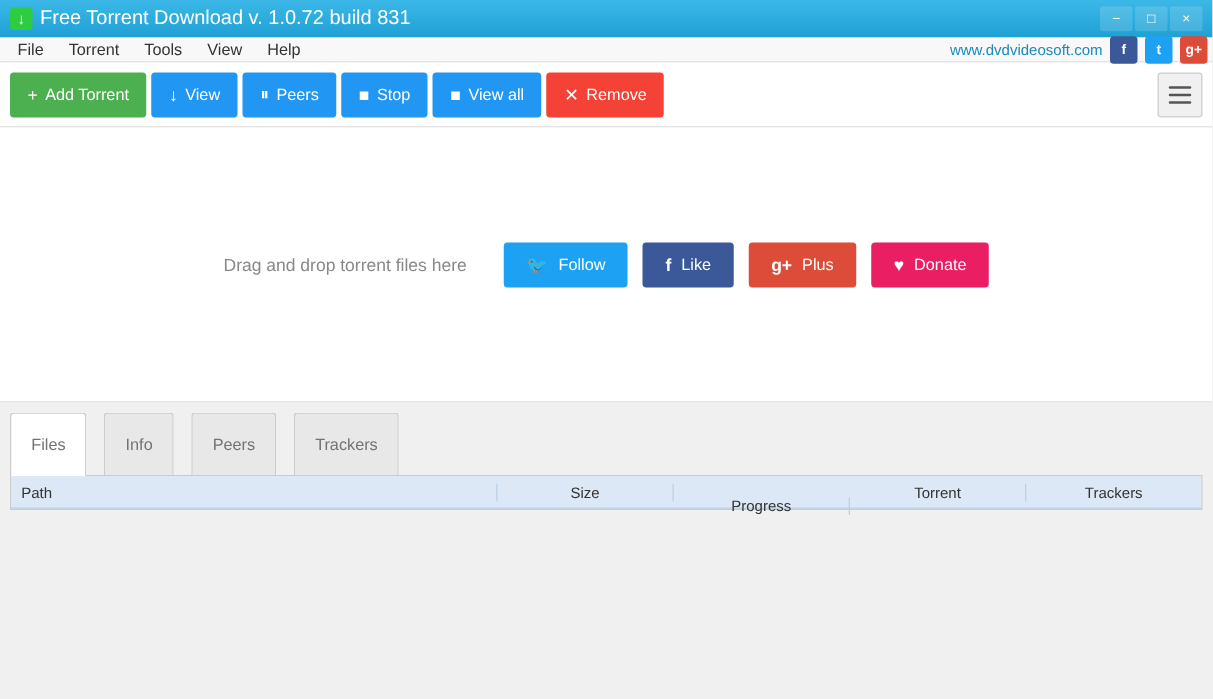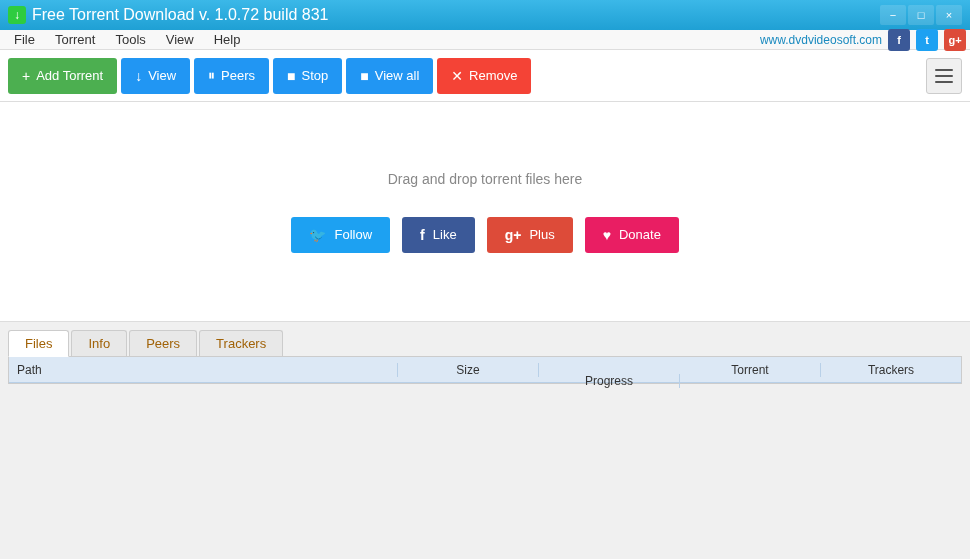--- a/index.html
+++ b/index.html
@@ -153,21 +153,21 @@
     }
     .btn-icon {
       font-size: 14px;
     }
 
     
     .main-content {
       background: white;
       height: 220px;
       display: flex;
-      flex-direction: column;
+      flex-direction: row;
       align-items: center;
       justify-content: center;
       gap: 30px;
       border-bottom: 1px solid #ddd;
     }
     .drag-text {
       color: #888;
       font-size: 14px;
     }
     .social-buttons {
@@ -204,29 +204,29 @@
       display: flex;
       flex-direction: column;
     }
     .tabs {
       display: flex;
       padding: 8px 8px 0;
       gap: 0;
       background: #f0f0f0;
     }
     .tab {
-      padding: 5px 16px;
+      padding: 17px 16px;
       border: 1px solid #ccc;
       border-bottom: none;
       cursor: pointer;
       font-size: 13px;
-      color: #a16207;
+      color: #737373;
       background: #e8e8e8;
       border-radius: 3px 3px 0 0;
-      margin-right: 2px;
+      margin-right: 14px;
     }
     .tab.active {
       background: white;
       border-bottom: 1px solid white;
       margin-bottom: -1px;
       z-index: 1;
     }
     .tab-content {
       background: #4c1d95;
       border: 1px solid #ccc;

